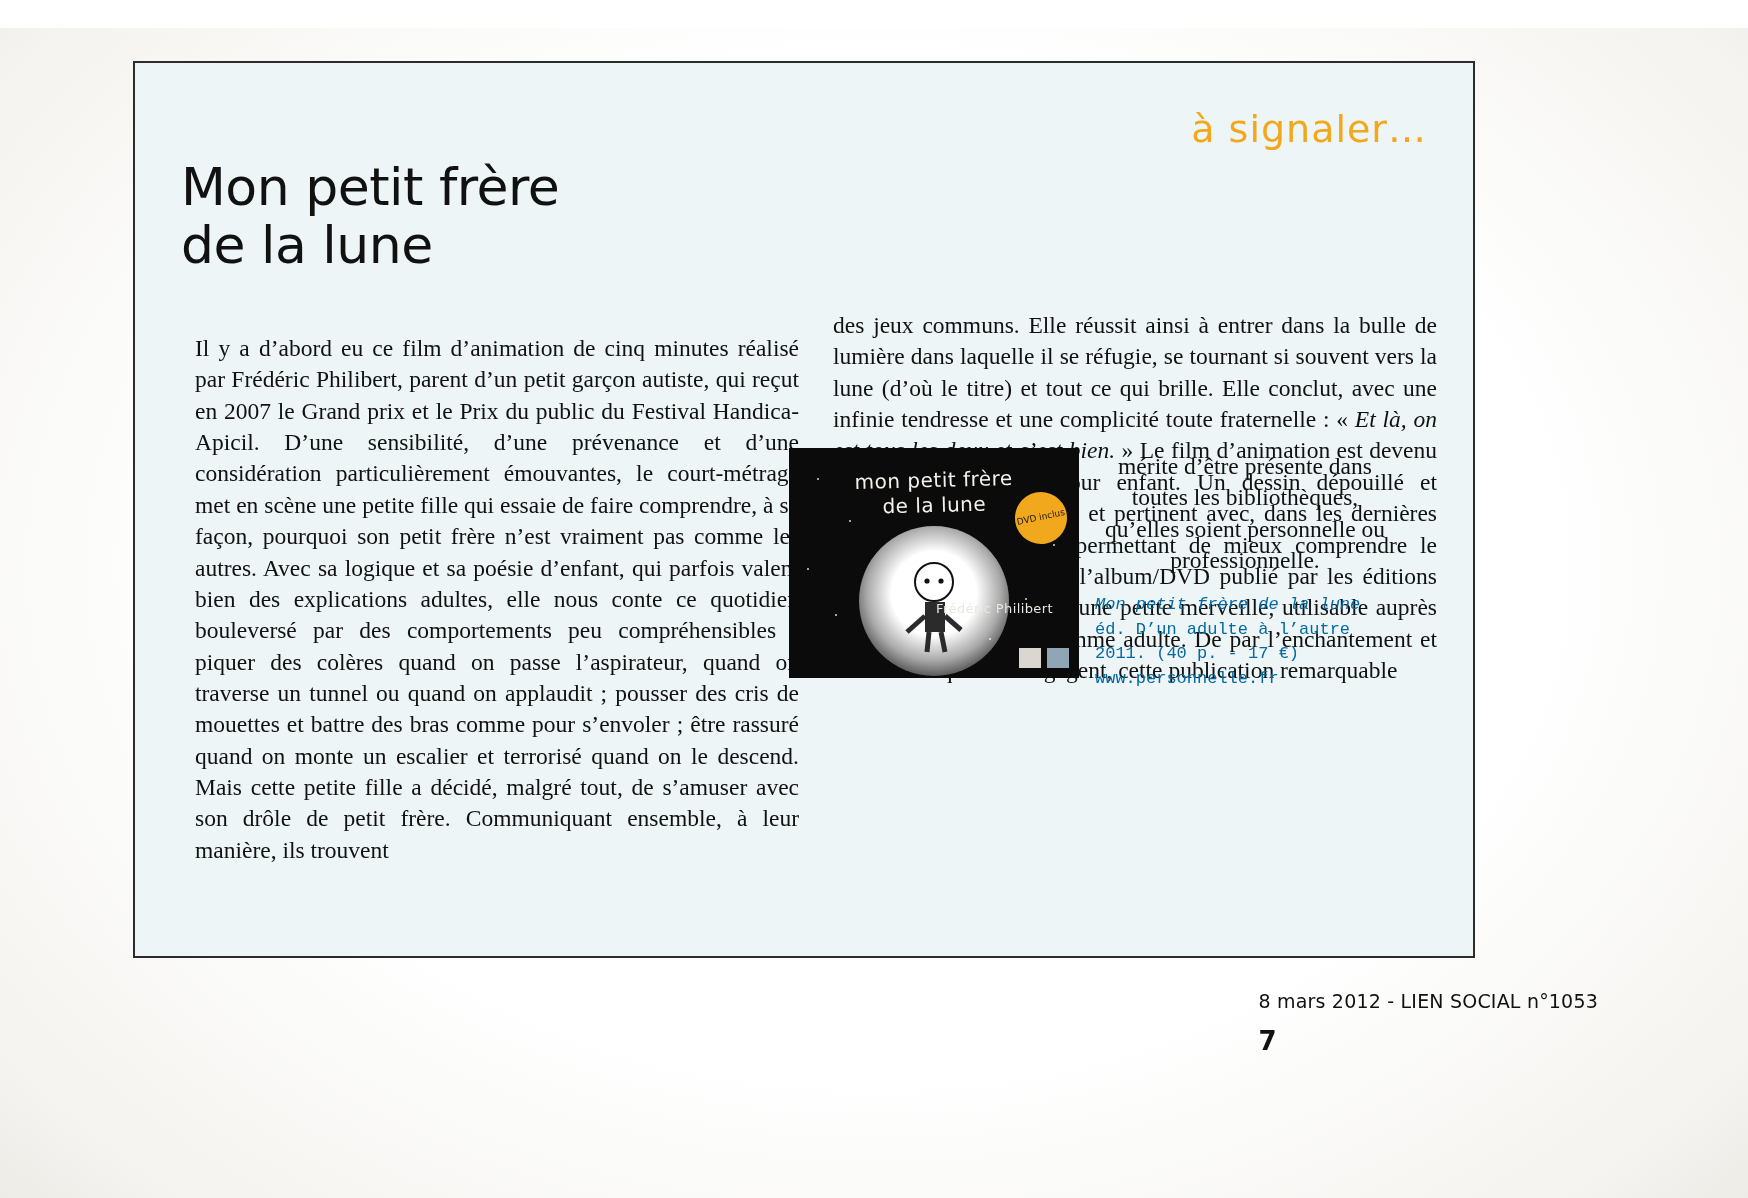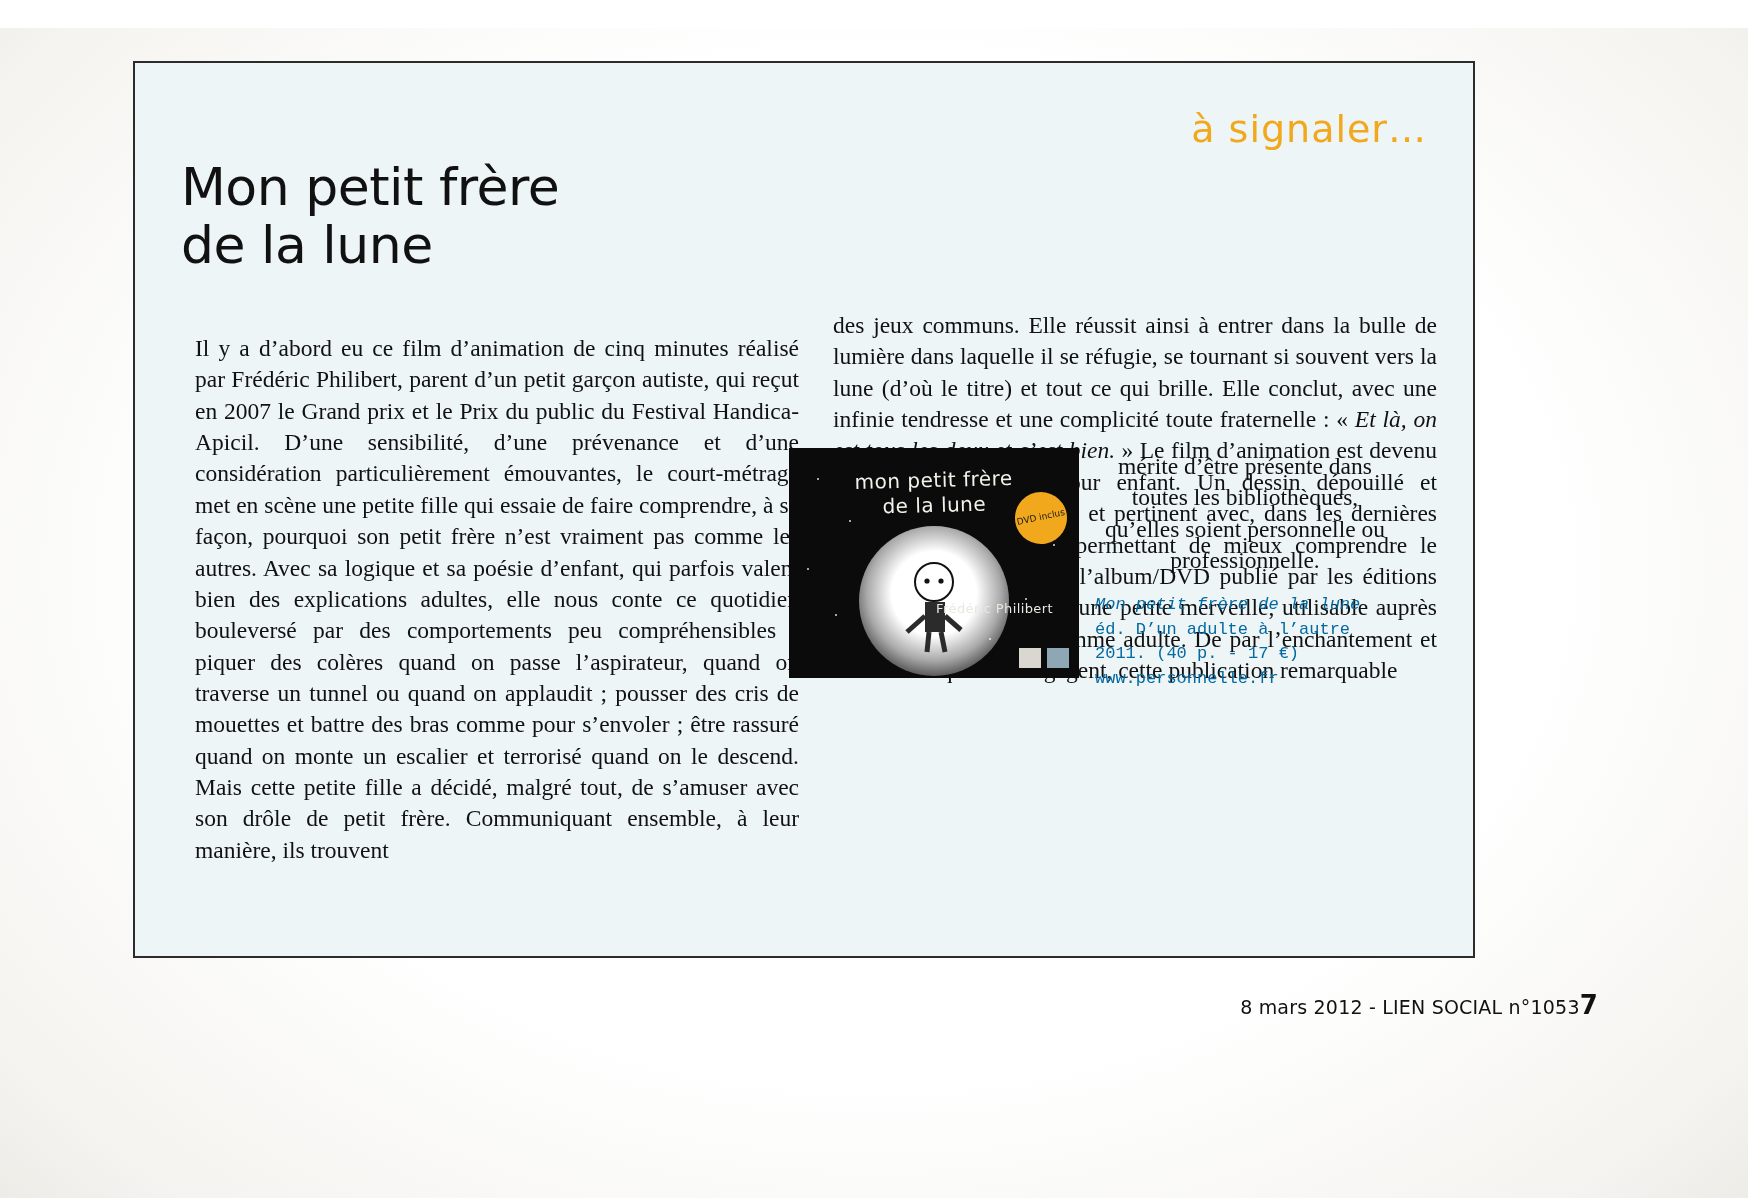--- a/index.html
+++ b/index.html
@@ -219,20 +219,22 @@
   .footer {
     position: absolute;
     right: 150px;
     top: 962px;
     font-family: "DejaVu Sans", sans-serif;
     font-size: 19px;
     letter-spacing: 0.2px;
     color: #111;
     display: flex;
     align-items: baseline;
+    gap: 14px;
+    flex-direction: column;
   }
   .footer .pageno {
     font-size: 26px;
     font-weight: bold;
   }
 
   
   .ghost {
     position: absolute;
     left: 152px;

